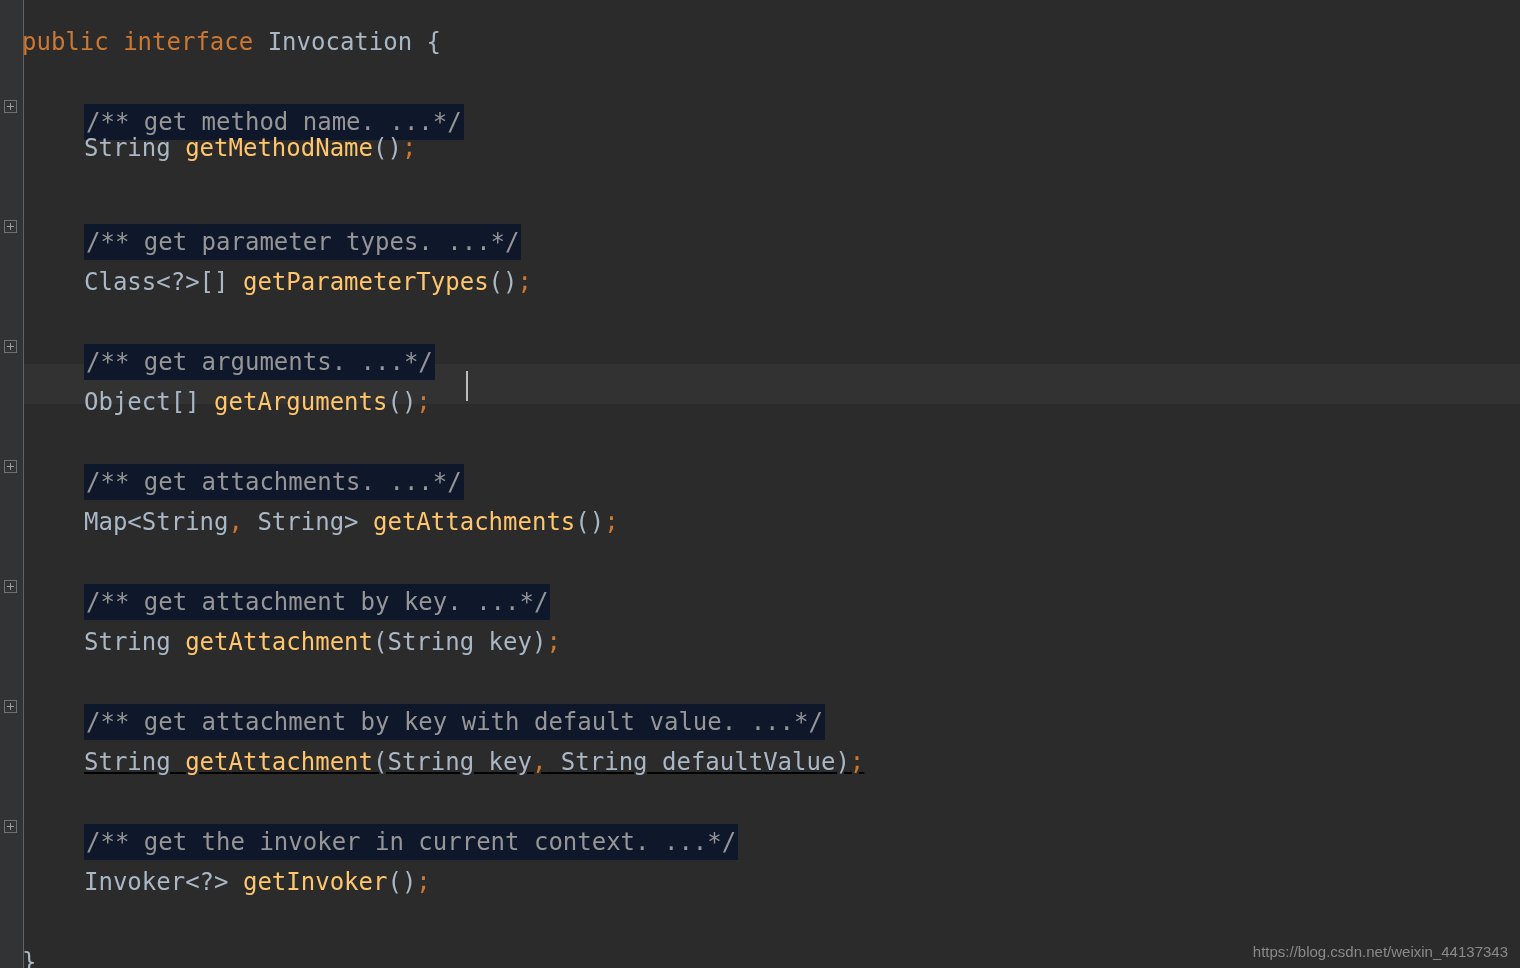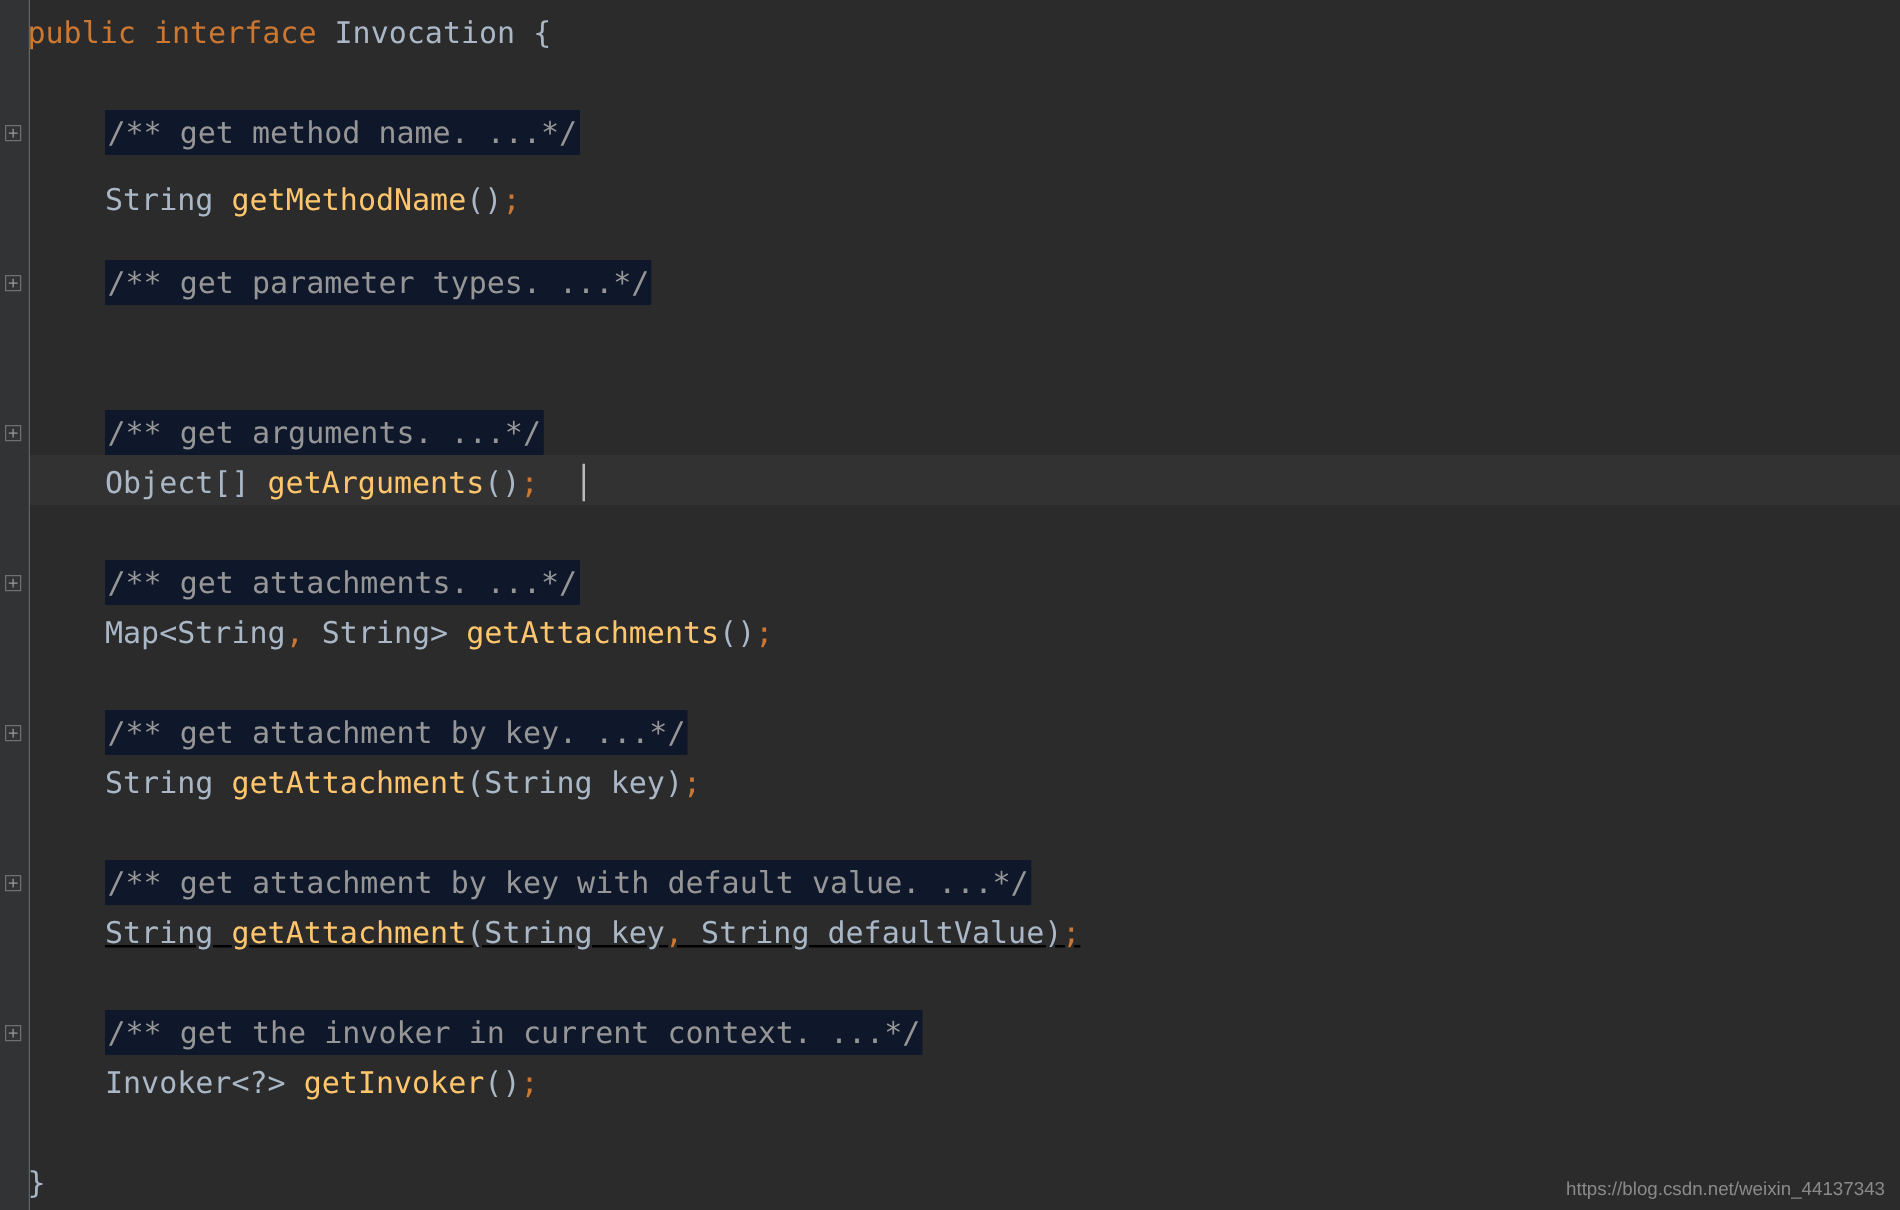--- a/index.html
+++ b/index.html
@@ -89,20 +89,21 @@
     z-index: 5;
   }
   .line {
     position: absolute;
     left: 0;
     height: 40px;
     line-height: 40px;
     white-space: pre;
     font-size: 24px;
     letter-spacing: 0px;
+    margin-top: 16px;
   }
 
   
   .kw   { color: #cc7832; }
   .txt  { color: #a9b7c6; }
   .mth  { color: #ffc66d; }
   .punc { color: #cc7832; }
   .paren{ color: #a9b7c6; }
 
   
@@ -161,22 +162,23 @@
       <div class="fold-toggle" style="top: 340px;"></div>
       <div class="fold-toggle" style="top: 460px;"></div>
       <div class="fold-toggle" style="top: 580px;"></div>
       <div class="fold-toggle" style="top: 700px;"></div>
       <div class="fold-toggle" style="top: 820px;"></div>
     </div>
 
   <div class="code-layer" id="code-layer">
       <div class="line" style="top: 6px; left: 22px;"><span class="kw">public interface </span><span class="txt">Invocation {</span></div>
       <div class="line" style="top: 86px; left: 84px;"><span class="fold-wrap"><span class="fold-comment">/** get method name. ...*/</span></span></div>
-      <div class="line" style="top: 140px; left: 84px;"><span class="txt">String </span><span class="mth">getMethodName</span><span class="paren">()</span><span class="punc">;</span></div>
+      <div class="line" style="top: 112px; left: 84px;"><span class="txt">String </span><span class="mth">getMethodName</span><span class="paren">()</span><span class="punc">;</span></div>
       <div class="line" style="top: 206px; left: 84px;"><span class="fold-wrap"><span class="fold-comment">/** get parameter types. ...*/</span></span></div>
+      <div class="line" style="top: 246px; left: 84px;"><span class="txt">Class&lt;?&gt;[] </span><span class="mth">getParameterTypes</span><span class="paren">()</span><span class="punc">;</span></div>
       <div class="line" style="top: 326px; left: 84px;"><span class="fold-wrap"><span class="fold-comment">/** get arguments. ...*/</span></span></div>
       <div class="line" style="top: 366px; left: 84px;"><span class="txt">Object[] </span><span class="mth">getArguments</span><span class="paren">()</span><span class="punc">;</span></div>
       <div class="line" style="top: 446px; left: 84px;"><span class="fold-wrap"><span class="fold-comment">/** get attachments. ...*/</span></span></div>
       <div class="line" style="top: 486px; left: 84px;"><span class="txt">Map&lt;String</span><span class="punc">,</span><span class="txt"> String&gt; </span><span class="mth">getAttachments</span><span class="paren">()</span><span class="punc">;</span></div>
       <div class="line" style="top: 566px; left: 84px;"><span class="fold-wrap"><span class="fold-comment">/** get attachment by key. ...*/</span></span></div>
       <div class="line" style="top: 686px; left: 84px;"><span class="fold-wrap"><span class="fold-comment">/** get attachment by key with default value. ...*/</span></span></div>
       <div class="line" style="top: 606px; left: 84px;"><span class="txt">String </span><span class="mth">getAttachment</span><span class="paren">(</span><span class="txt">String key</span><span class="paren">)</span><span class="punc">;</span></div>
       <div class="line" style="top: 726px; left: 84px; text-decoration: underline;"><span class="txt">String </span><span class="mth">getAttachment</span><span class="paren">(</span><span class="txt">String key</span><span class="punc">,</span><span class="txt"> String defaultValue</span><span class="paren">)</span><span class="punc">;</span></div>
       <div class="line" style="top: 806px; left: 84px;"><span class="fold-wrap"><span class="fold-comment">/** get the invoker in current context. ...*/</span></span></div>
       <div class="line" style="top: 846px; left: 84px;"><span class="txt">Invoker&lt;?&gt; </span><span class="mth">getInvoker</span><span class="paren">()</span><span class="punc">;</span></div>

